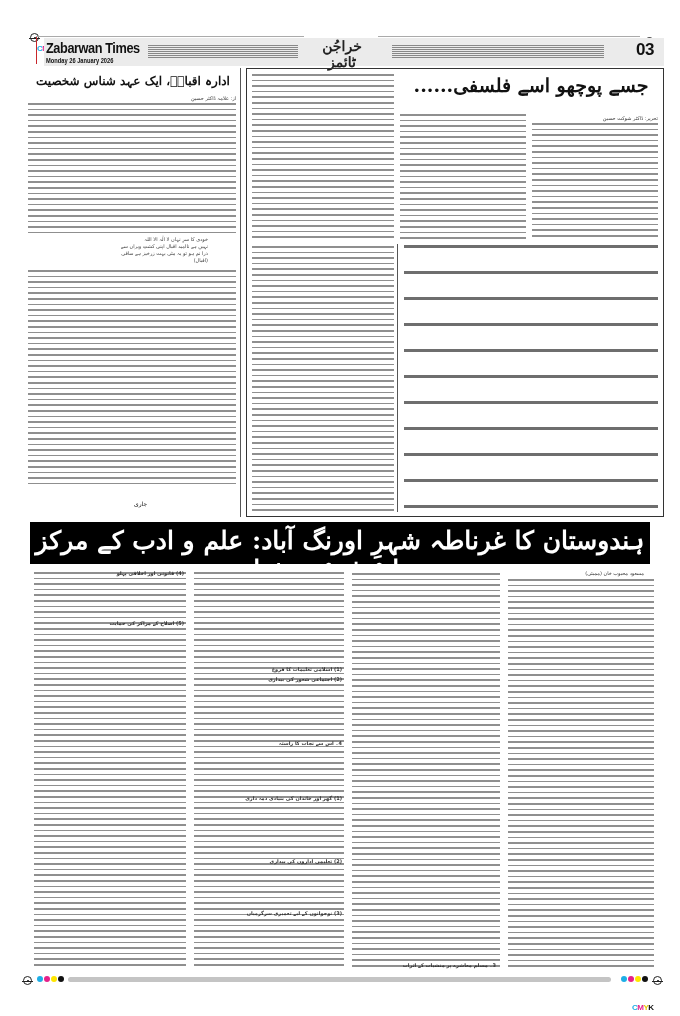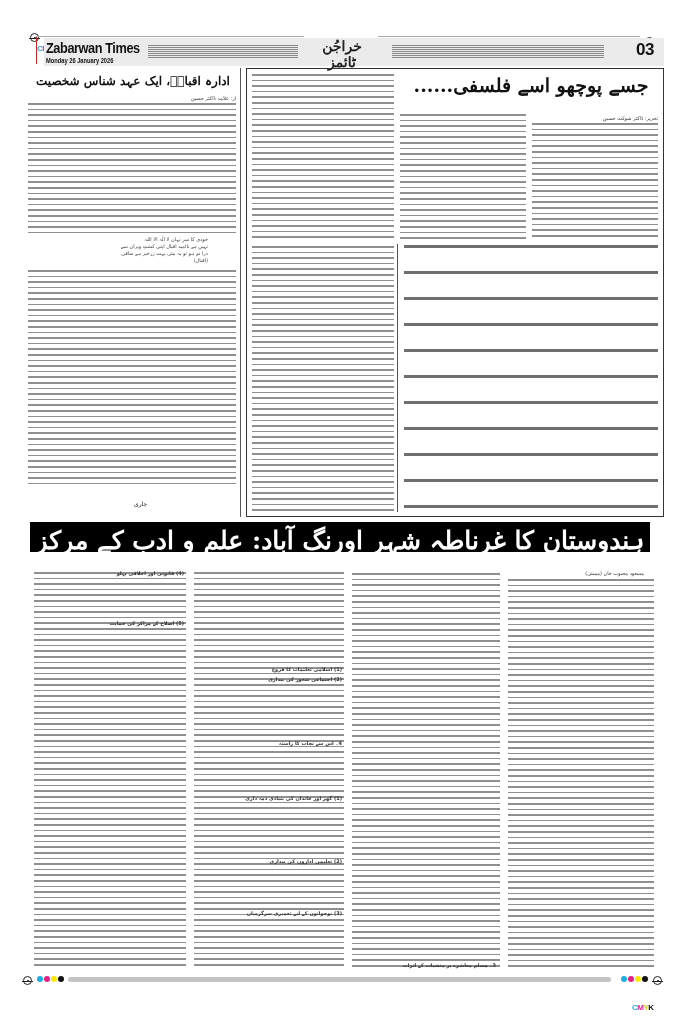--- a/index.html
+++ b/index.html
@@ -25,21 +25,21 @@
   
   .box{position:absolute;border:1px solid #333;box-sizing:border-box;}
   .vrule{position:absolute;width:1px;background:#555;}
   .headline{position:absolute;direction:rtl;text-align:center;font-family:"DejaVu Serif",serif;color:#111;}
   .byline{position:absolute;direction:rtl;font-size:5px;color:#333;white-space:nowrap;}
   
   .col{position:absolute;overflow:hidden;}
   .col.small{background:repeating-linear-gradient(to bottom,transparent 0 2px,#6a6a6a 2px 3.6px,transparent 3.6px 5.6px);opacity:.75;}
   .col.big{background:repeating-linear-gradient(to bottom,transparent 0 8px,#4a4a4a 8px 11px,transparent 11px 26px);opacity:.8;}
   .col .txt{position:absolute;inset:0;direction:rtl;font-size:5px;line-height:5.6px;color:transparent;}
-  .banner{position:absolute;left:30px;top:522px;width:620px;height:30px;background:#000;}
+  .banner{position:absolute;left:30px;top:522px;width:620px;height:42px;background:#000;}
   .banner-text{position:absolute;left:0;top:4px;width:100%;direction:rtl;text-align:center;color:#fff;font:bold 25px "DejaVu Serif",serif;}
   .jari{position:absolute;direction:rtl;font-size:6px;}
   
   .dot{position:absolute;width:6px;height:6px;border-radius:50%;}
   .footbar{position:absolute;left:68px;top:977px;width:543px;height:5px;background:#c4c4c4;border-radius:3px;}
 </style>
 </head>
 <body>
 
 <div class="reg" style="left:30px;top:33px;"></div>

